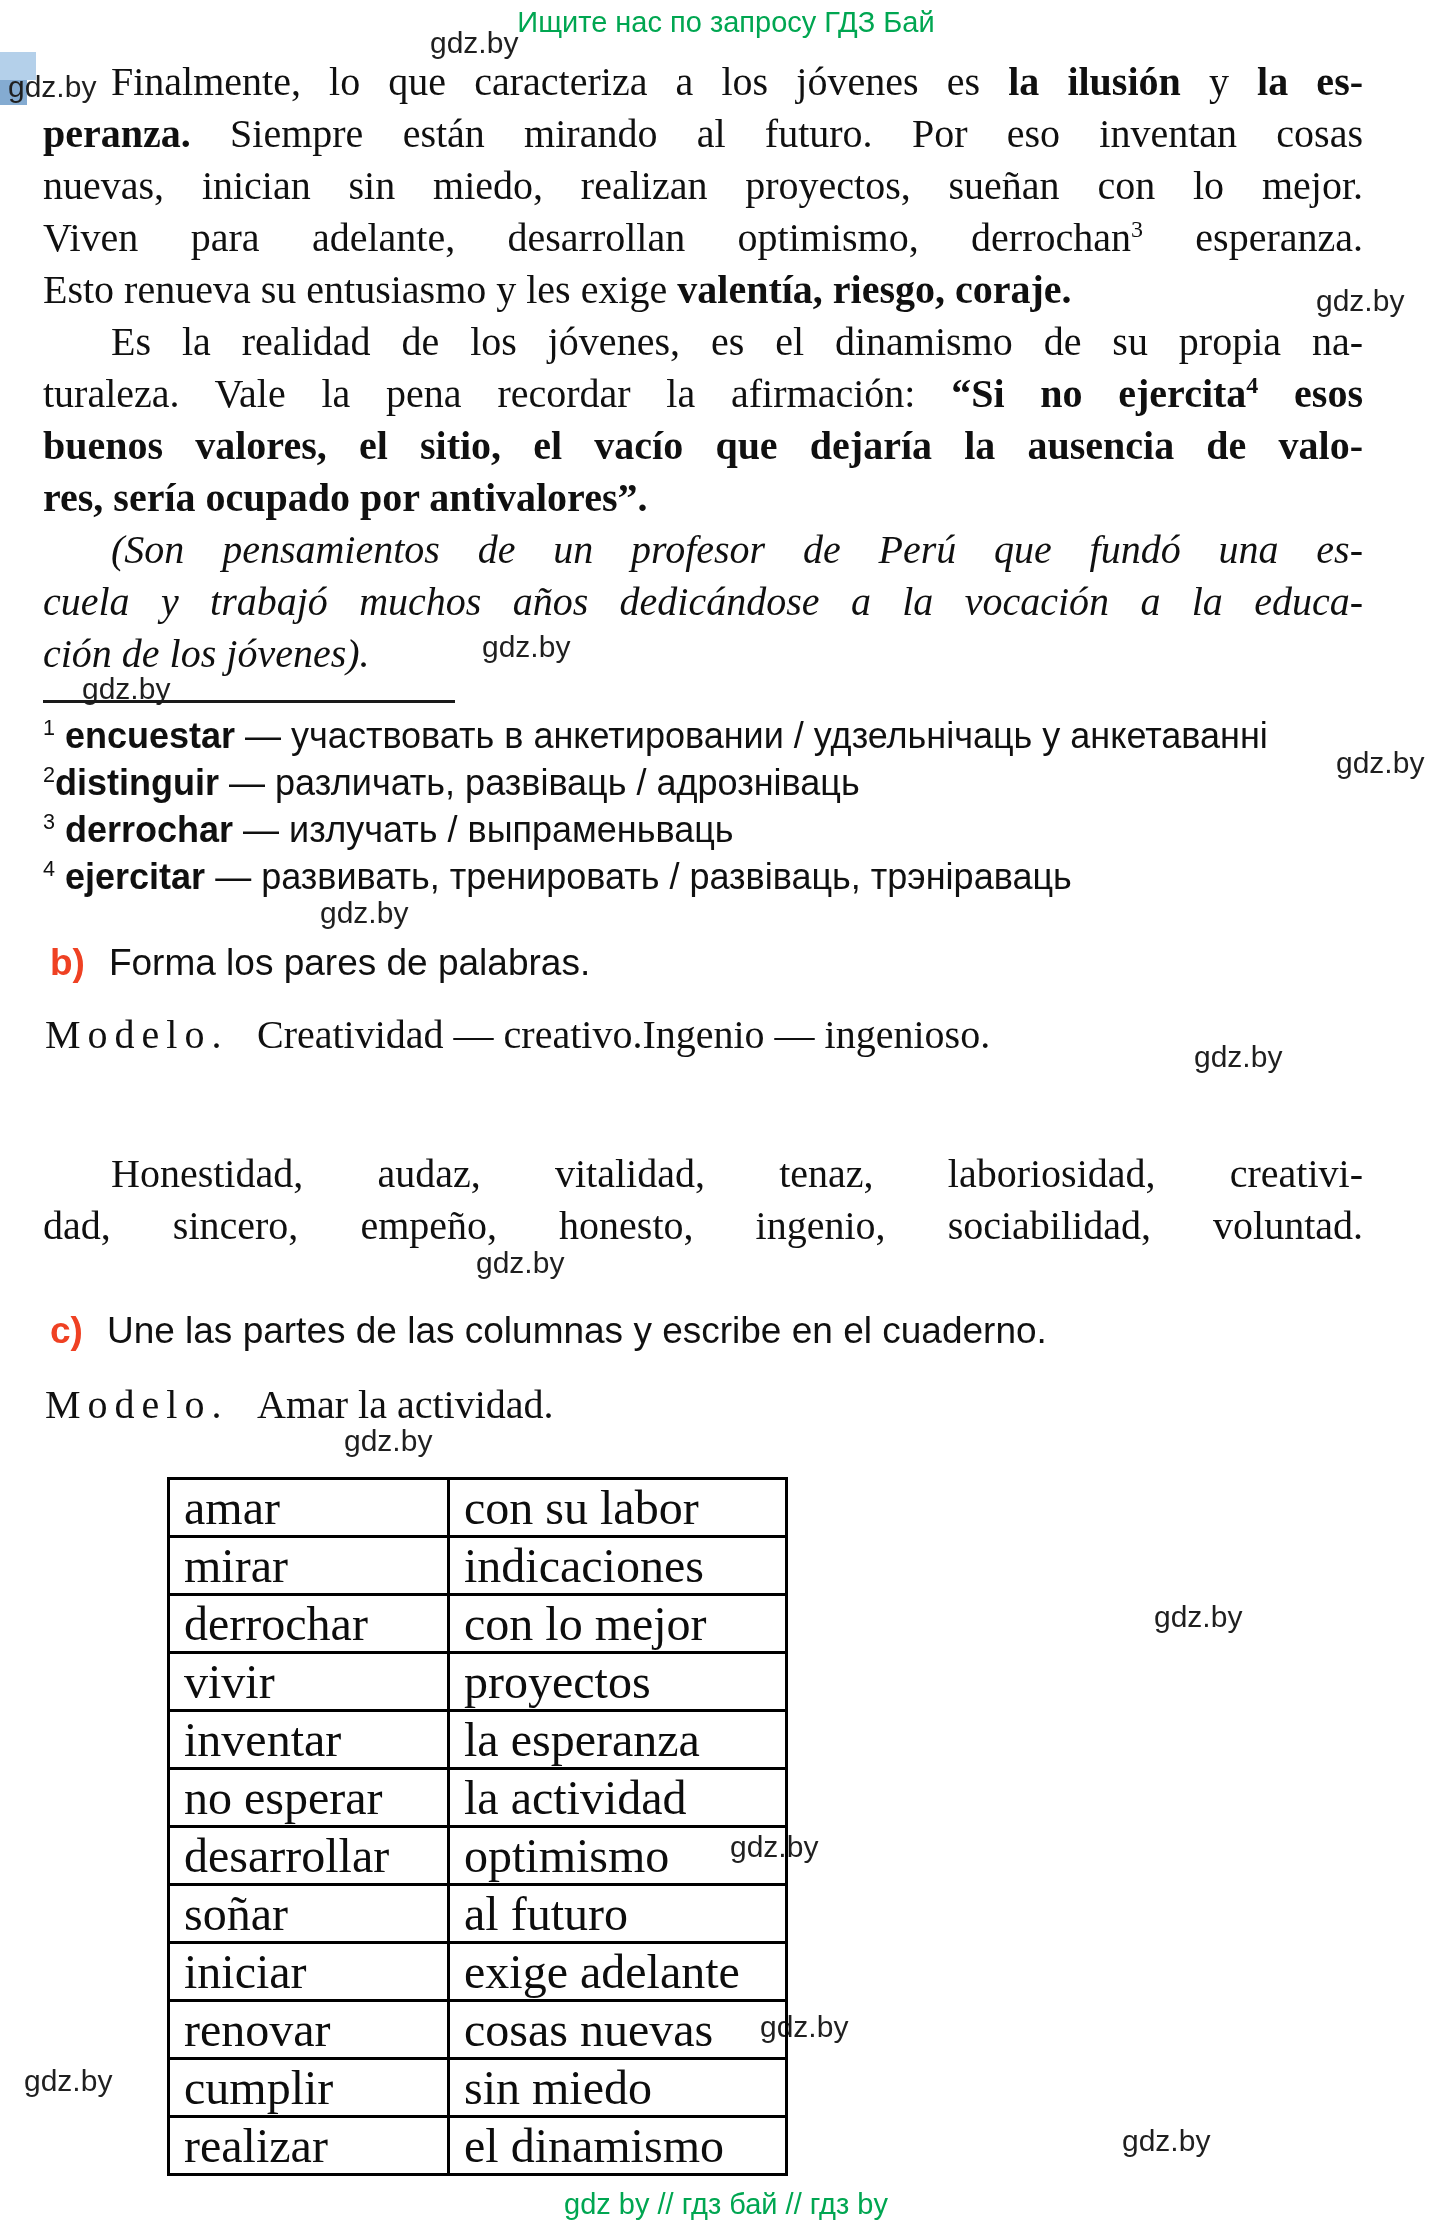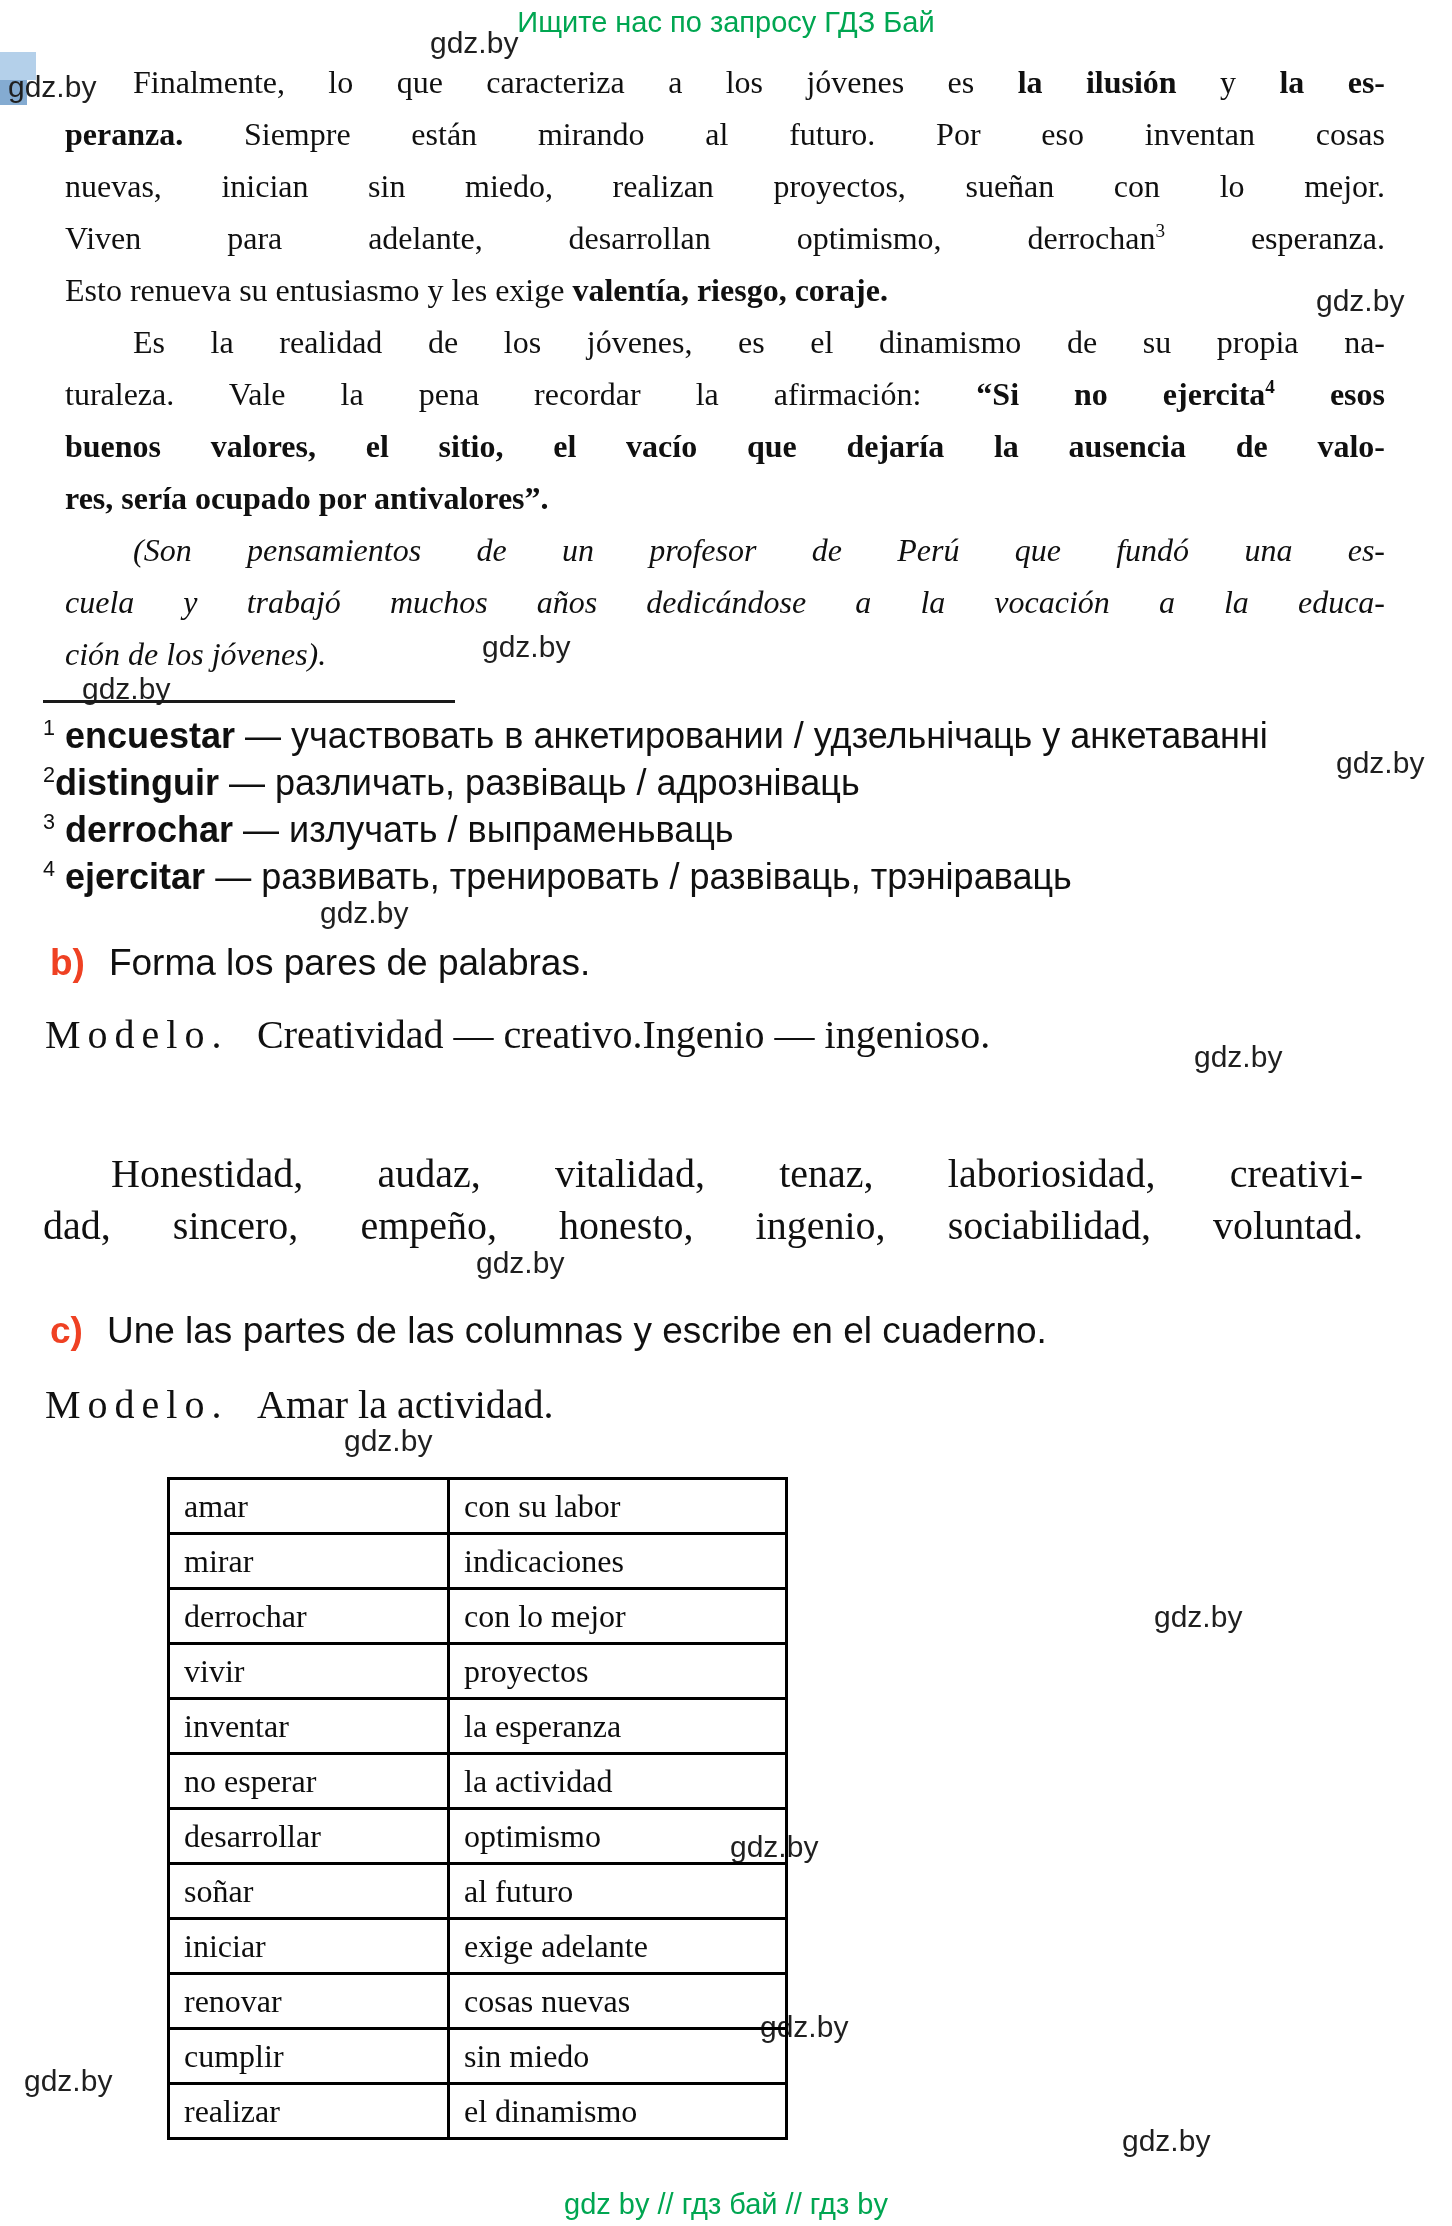--- a/index.html
+++ b/index.html
@@ -12,42 +12,42 @@
     font-family:"Liberation Sans", sans-serif; font-size:29px; color:#00a651;
   }
   .top-banner { top:6px; }
   .bottom-banner { top:2188px; }
 
   .wm { position:absolute; font-family:"Liberation Sans", sans-serif; font-size:30px; color:#1f1f1f; white-space:nowrap; }
 
   .corner1 { position:absolute; left:0; top:52px; width:36px; height:28px; background:#b4d0ea; }
   .corner2 { position:absolute; left:0; top:80px; width:27px; height:25px; background:#84abd1; }
 
-  .content { position:absolute; left:43px; top:56px; width:1320px; font-size:32px; line-height:52px;margin-left:22px; }
+  .content { position:absolute; left:43px; top:56px; width:1320px; font-size:40px; line-height:52px; }
   .ln { text-align:justify; text-align-last:justify; text-justify:inter-word; }
   .ln.last { text-align-last:left; }
   .indent { text-indent:68px; }
   .it { font-style:italic; }
   .b { font-weight:700; }
   .sup { font-size:60%; vertical-align:super; line-height:0; }
 
   .fnrule { position:absolute; left:43px; top:700px; width:412px; height:3px; background:#1a1a1a; }
   .footnotes { position:absolute; left:43px; top:712px; width:1380px;
     font-family:"Liberation Sans", sans-serif; font-size:36px; line-height:47px; }
 
   .task { position:absolute; left:50px; display:flex; font-family:"Liberation Sans", sans-serif; font-size:37px; line-height:46px; }
   .tlabel { font-weight:700; color:#ef4123; margin-right:24px; }
 
   .modelo { position:absolute; left:45px; display:flex; font-size:40px; line-height:53px; }
   .mlabel { letter-spacing:7px; width:212px; flex:none; }
   .mlines { display:flex; flex-direction:row; }
 
   .wordlist { position:absolute; left:43px; top:1148px; width:1320px; font-size:40px; line-height:52px; }
 
-  table.pairs { position:absolute; left:167px; top:1477px; border-collapse:collapse; font-size:32px; color:#0d0d0d; }
+  table.pairs { position:absolute; left:167px; top:1477px; border-collapse:collapse; font-size:48px; color:#0d0d0d; }
   .pairs td { border:3px solid #000; height:55px; padding:0 8px 0 14px; vertical-align:middle; }
   .pairs td.cl { width:280px; }
   .pairs td.cr { width:338px; }
 </style>
 </head>
 <body>
 
 <div class="page">
 
   <div class="top-banner">Ищите нас по запросу ГДЗ Бай</div>

